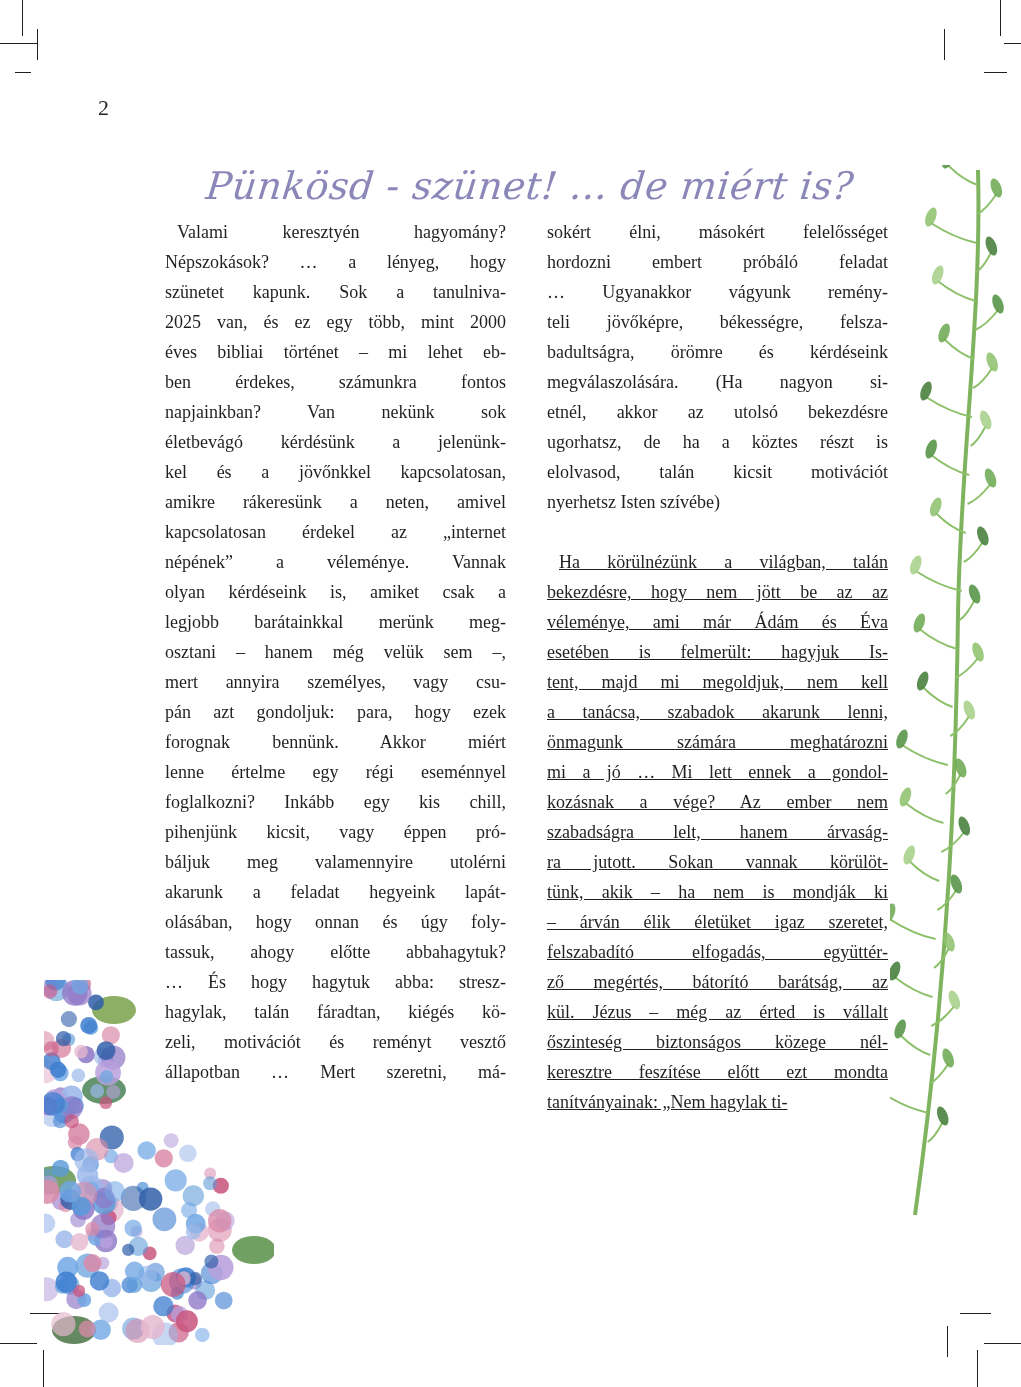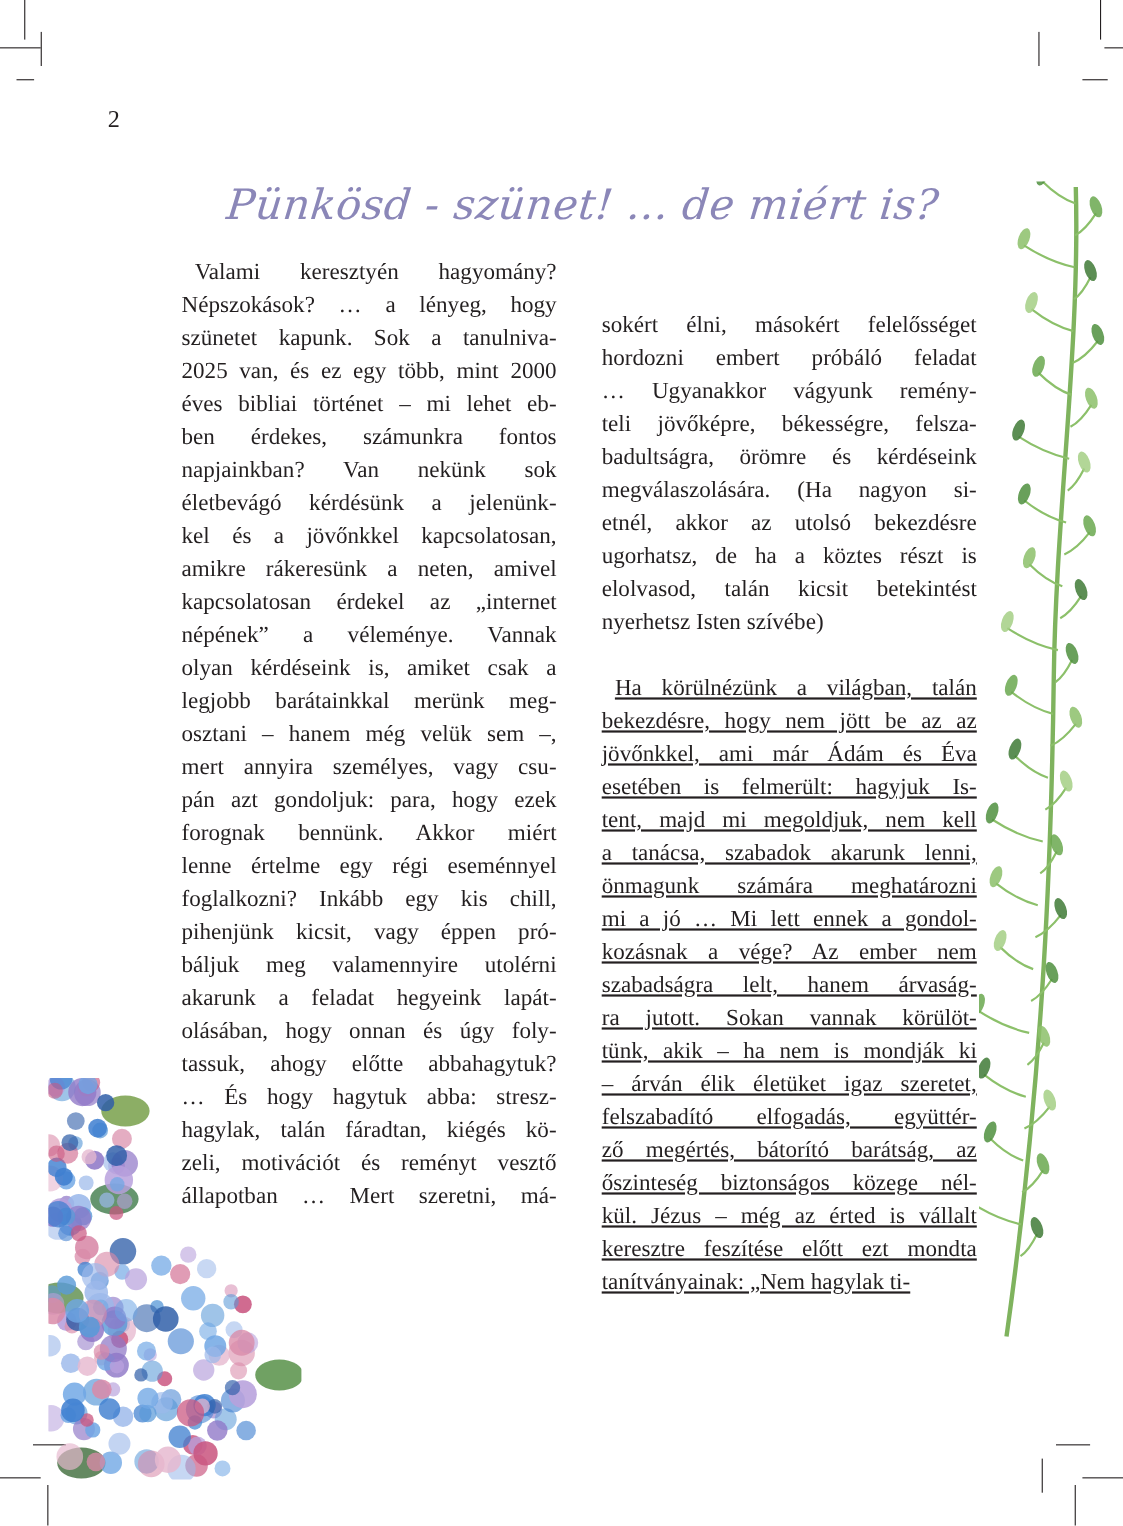--- a/index.html
+++ b/index.html
@@ -1,22 +1,22 @@
 <!DOCTYPE html>
 <html><head>
 <meta charset="utf-8">
 <style>
   html, body { margin: 0; padding: 0; background: #ffffff; }
   body { width: 1021px; height: 1387px; position: relative; overflow: hidden; font-family: "Liberation Serif", "DejaVu Serif", serif; color: #231f20; }
   .crop { position: absolute; background: #231f20; }
   .page-number { position: absolute; left: 98px; top: 94px; font-size: 22px; line-height: 28px; }
   .title { position: absolute; left: 150px; width: 760px; top: 160px; text-align: center; font-family: "DejaVu Serif", serif; font-style: italic; font-size: 38px; line-height: 52px; color: #8b87b8; letter-spacing: 0.5px; transform: skewX(-6deg); }
-  .col { position: absolute; top: 232px; width: 341px; font-size: 21px; line-height: 30px; text-align: justify; hyphens: manual; }
+  .col { position: absolute; top: 217px; width: 341px; font-size: 18px; line-height: 30px; text-align: justify; hyphens: manual; }
   .col-left { left: 165px; }
-  .col-right { left: 547px; margin-top: 48px; }
+  .col-right { left: 547px; }
   .line { display: block; text-align: justify; text-align-last: justify; white-space: nowrap; overflow: visible; }
   .line.last { text-align-last: left; }
   .vine { position: absolute; left: 890px; top: 165px; width: 131px; height: 1055px; }
   .flowers { position: absolute; left: 44px; top: 980px; width: 230px; height: 365px; }
 </style>
 </head>
 <body>
 
 <div class="crop" style="left:0;top:43px;width:37px;height:1px;"></div>
 <div class="crop" style="left:22px;top:0;width:1px;height:36px;"></div>
@@ -75,41 +75,41 @@
 <div class="col col-right">
   <div id="right-p1">
       <span class="line">sokért élni, másokért felelősséget</span>
       <span class="line">hordozni embert próbáló feladat</span>
       <span class="line">… Ugyanakkor vágyunk remény-</span>
       <span class="line">teli jövőképre, békességre, felsza-</span>
       <span class="line">badultságra, örömre és kérdéseink</span>
       <span class="line">megválaszolására. (Ha nagyon si-</span>
       <span class="line">etnél, akkor az utolsó bekezdésre</span>
       <span class="line">ugorhatsz, de ha a köztes részt is</span>
-      <span class="line">elolvasod, talán kicsit betekintést</span>
+      <span class="line">elolvasod, talán kicsit motivációt</span>
       <span class="line last">nyerhetsz Isten szívébe)</span>
     </div>
   <div id="right-p2" style="margin-top:30px;text-decoration:underline;">
       <span class="line" style="padding-left: 12px;">Ha körülnézünk a világban, talán</span>
       <span class="line">bekezdésre, hogy nem jött be az az</span>
-      <span class="line">jövőnkkel, ami már Ádám és Éva</span>
+      <span class="line">véleménye, ami már Ádám és Éva</span>
       <span class="line">esetében is felmerült: hagyjuk Is-</span>
       <span class="line">tent, majd mi megoldjuk, nem kell</span>
       <span class="line">a tanácsa, szabadok akarunk lenni,</span>
       <span class="line">önmagunk számára meghatározni</span>
       <span class="line">mi a jó … Mi lett ennek a gondol-</span>
       <span class="line">kozásnak a vége? Az ember nem</span>
       <span class="line">szabadságra lelt, hanem árvaság-</span>
       <span class="line">ra jutott. Sokan vannak körülöt-</span>
       <span class="line">tünk, akik – ha nem is mondják ki</span>
       <span class="line">– árván élik életüket igaz szeretet,</span>
       <span class="line">felszabadító elfogadás, együttér-</span>
       <span class="line">ző megértés, bátorító barátság, az</span>
+      <span class="line">kül. Jézus – még az érted is vállalt</span>
       <span class="line">őszinteség biztonságos közege nél-</span>
-      <span class="line">kül. Jézus – még az érted is vállalt</span>
       <span class="line">keresztre feszítése előtt ezt mondta</span>
       <span class="line last">tanítványainak: „Nem hagylak ti-</span>
     </div>
 </div>
 
 <svg class="vine" viewBox="0 0 131 1055">
   <g id="vine-g">
       <path d="M88 5 C 92 150, 70 300, 68 450 C 66 600, 60 800, 25 1050" stroke="#7fb35e" stroke-width="4" fill="none"></path>
       <path d="M87.73312651964277 20 Q 72.73312651964277 15, 57.73312651964277 0" stroke="#8cc06a" stroke-width="2" fill="none"></path>
       <ellipse cx="57.73312651964277" cy="-6" rx="5" ry="10" fill="#4f8f3e" opacity="0.85" transform="rotate(20 57.73312651964277 -6)"></ellipse>

